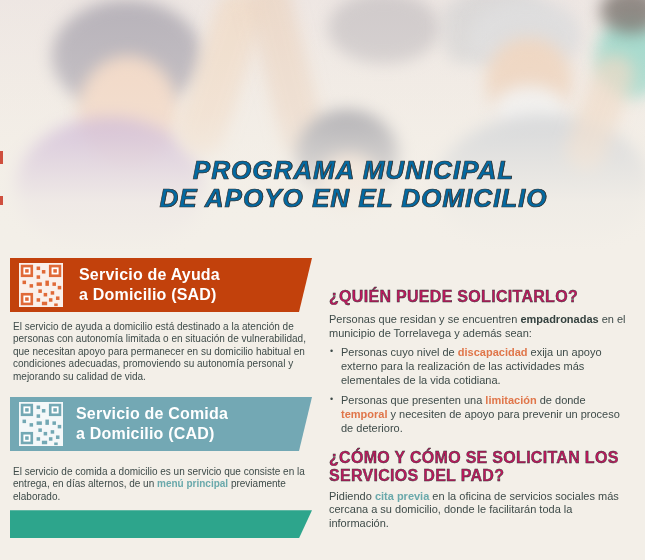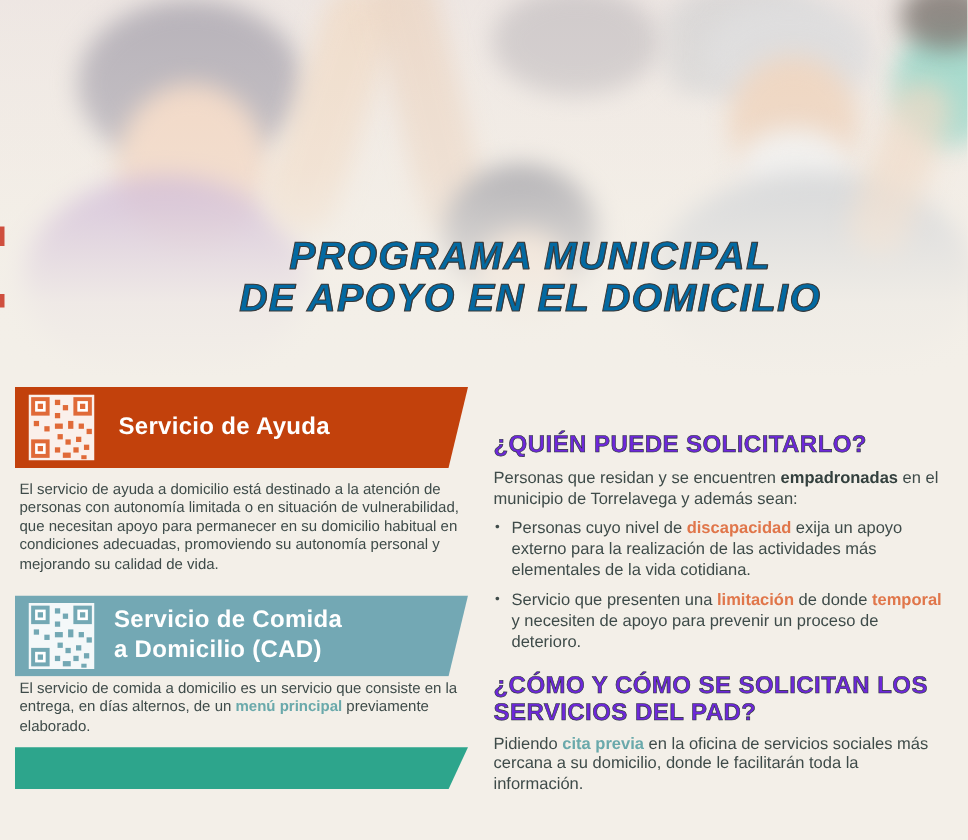--- a/index.html
+++ b/index.html
@@ -65,21 +65,21 @@
   .svc-body{font-size:10px;line-height:1.24;color:#3e4b49;margin:9px 5px 0 3px;}
   .svc-body p{margin:0 0 7px 0;}
   .accent-teal{color:#6aa9ab;font-weight:bold;}
   .accent-orange{color:#e0764a;font-weight:bold;}
   .bold-dark{font-weight:bold;color:#33403e;}
 
   .green-strip{height:28px;background:#2da58c;margin-top:4px;
     clip-path:polygon(0 0,100% 0,calc(100% - 13px) 100%,0 100%);}
 
   
-  .h2{font-size:16px;font-weight:bold;color:#6d28d9;letter-spacing:.3px;margin:0;line-height:1.14;
+  .h2{font-size:16px;font-weight:bold;color:#be185d;letter-spacing:.3px;margin:0;line-height:1.14;
       -webkit-text-stroke:0.4px #273432;}
   .h2-second{margin-top:14px;}
   .rtext{font-size:11px;line-height:1.24;color:#3e4b49;}
   .intro{margin-top:7px;}
   .bullets{list-style:none;margin:6px 0 0 0;padding:0;}
   .bullets li{position:relative;padding-left:12px;margin-bottom:7px;}
   .bullets li::before{content:"•";position:absolute;left:1px;top:0;font-size:9px;color:#3e4b49;}
   .donde-p{margin-top:4px;}
 </style>
 </head>
@@ -145,20 +145,21 @@
             <rect x="14" y="17" width="2" height="2" fill="#e06a38"></rect>
             <rect x="18" y="16" width="2" height="2" fill="#e06a38"></rect>
           <rect x="10" y="20" width="2" height="2" fill="#e06a38"></rect>
             <rect x="13" y="22" width="3" height="2" fill="#e06a38"></rect>
             <rect x="17" y="20" width="2" height="2" fill="#e06a38"></rect>
           <rect x="21" y="19" width="2" height="2" fill="#e06a38"></rect>
             <rect x="20" y="23" width="2" height="1.5" fill="#e06a38"></rect>
         </svg>
         <div class="banner-name">
           <span>Servicio de Ayuda</span><br>
+          <span>a Domicilio (SAD)</span>
         </div>
       </div>
 
       <div class="svc-body">
         <p><span>El servicio de ayuda a domicilio está destinado a la atención de personas con autonomía limitada o en situación de vulnerabilidad, que necesitan apoyo para permanecer en su domicilio habitual en condiciones adecuadas, promoviendo su autonomía personal y mejorando su calidad de vida.</span></p>
       </div>
 
       <div class="banner banner-teal">
         <svg class="qr" viewBox="0 0 25 25">
           <rect x="0" y="0" width="25" height="25" fill="#ffffff" opacity="0.92"></rect>
@@ -188,36 +189,36 @@
             <rect x="17" y="20" width="2" height="2" fill="#73a8b4"></rect>
           <rect x="21" y="19" width="2" height="2" fill="#73a8b4"></rect>
             <rect x="20" y="23" width="2" height="1.5" fill="#73a8b4"></rect>
         </svg>
         <div class="banner-name">
           <span>Servicio de Comida</span><br>
           <span>a Domicilio (CAD)</span>
         </div>
       </div>
 
-      <div class="svc-body" style="margin-top:3px;">
+      <div class="svc-body" style="margin-top:15px;">
         <p><span>El servicio de comida a domicilio es un servicio que consiste en la entrega, en días alternos, de un </span><span class="accent-teal">menú principal</span><span> previamente elaborado.</span></p>
       </div>
 
       <div class="green-strip"></div>
     </div>
 
     <div class="right-col">
 
       <h2 class="h2">¿QUIÉN PUEDE SOLICITARLO?</h2>
 
       <p class="rtext intro" style="margin-bottom:0;"><span>Personas que residan y se encuentren </span><span class="bold-dark">empadronadas</span><span> en el municipio de Torrelavega y además sean:</span></p>
 
       <ul class="bullets rtext">
         <li><span>Personas cuyo nivel de </span><span class="accent-orange">discapacidad</span><span> exija un apoyo externo para la realización de las actividades más elementales de la vida cotidiana.</span></li>
-        <li><span>Servicio que presenten una </span><span class="accent-orange">limitación</span><span> de donde </span><span class="accent-orange">temporal</span><span> y necesiten de apoyo para prevenir un proceso de deterioro.</span></li>
+        <li><span>Personas que presenten una </span><span class="accent-orange">limitación</span><span> de donde </span><span class="accent-orange">temporal</span><span> y necesiten de apoyo para prevenir un proceso de deterioro.</span></li>
       </ul>
 
       <h2 class="h2 h2-second">¿CÓMO Y CÓMO SE SOLICITAN LOS SERVICIOS DEL PAD?</h2>
 
       <p class="rtext donde-p" style="margin-bottom:0;"><span>Pidiendo </span><span class="accent-teal">cita previa</span><span> en la oficina de servicios sociales más cercana a su domicilio, donde le facilitarán toda la información.</span></p>
 
     </div>
   </div>
 </div>
 

